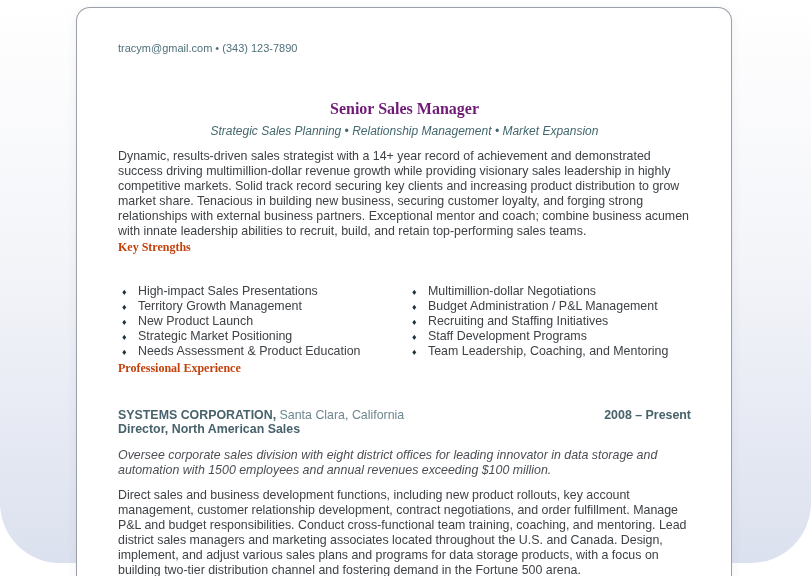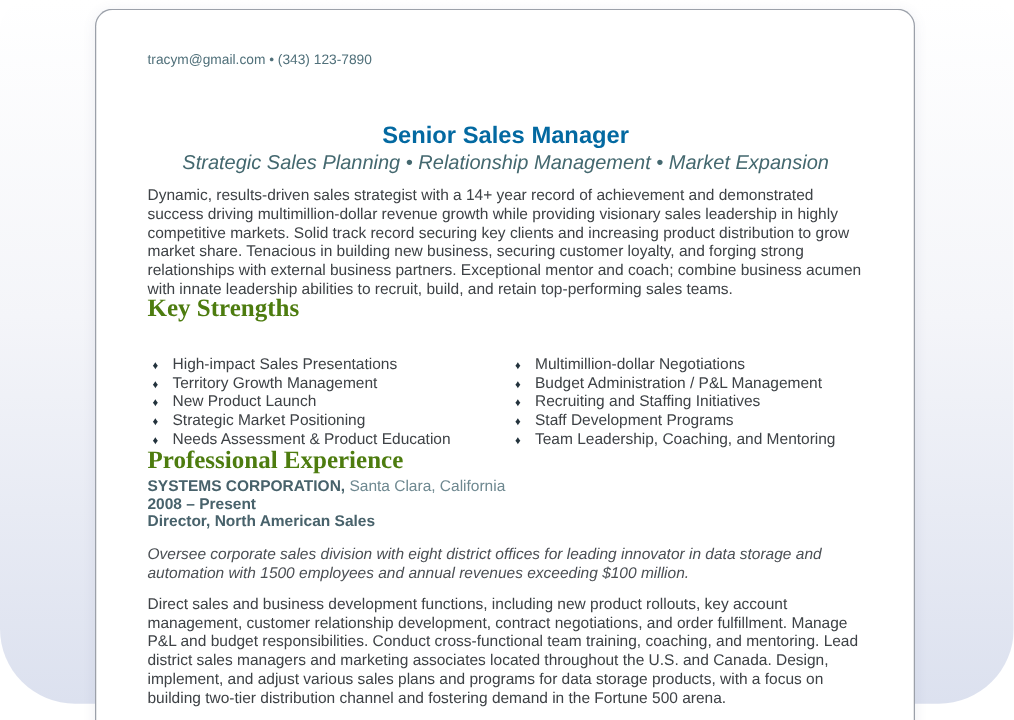--- a/index.html
+++ b/index.html
@@ -44,44 +44,44 @@
   }
   .contact {
     text-align: right;
     font-size: 11px;
     line-height: 16px;
     color: #50707a;
     margin-bottom: 11px;
   }
   .title-block { text-align: center; margin-top: 32px; }
   .job-title {
-    font-family: Liberation Sans, sans-serif;
-    font-size: 19px;
-    font-weight: bold;
-    color: #0369a1;
+    font-family: Liberation Serif, serif;
+    font-size: 16px;
+    font-weight: bold;
+    color: #701a75;
     line-height: 20px;
   }
   .subtitle {
     font-style: italic;
-    font-size: 16px;
+    font-size: 12px;
     color: #44686f;
     margin-top: 5px;
     line-height: 14px;
   }
   .summary {
     margin: 11px 0 0 0;
     font-size: 12.4px;
     line-height: 14.9px;
     color: #3e4246;
   }
   h2.section-heading {
     font-family: "Liberation Serif", "DejaVu Serif", serif;
-    font-size: 20px;
-    font-weight: bold;
-    color: #4d7c0f;
+    font-size: 12px;
+    font-weight: bold;
+    color: #c2410c;
     line-height: 19px;
     margin: 0;
   }
   .h2-strengths { margin-top: 13px; }
   .h2-experience { margin-top: 33px; }
   .columns { display: flex; margin-top: 28px; }
   .col { list-style: none; margin: 0; padding: 0; }
   .col-1 { width: 290px; }
   .col-2 { flex: 1; }
   .col li {
@@ -94,24 +94,23 @@
   }
   .diamond {
     font-size: 9px;
     color: #22323c;
     width: 16px;
     flex: 0 0 16px;
   }
   .job-row {
     display: flex;
     justify-content: space-between;
-    margin-top: 4px;
+    margin-top: 30px;
     font-size: 12.4px;
     line-height: 14px;
-    flex-direction: column;
   }
   .company { font-weight: bold; color: #48626b; }
   .location { color: #6e8890; }
   .dates { font-weight: bold; color: #48626b; }
   .role {
     font-weight: bold;
     color: #48626b;
     font-size: 12.4px;
     line-height: 14px;
   }

